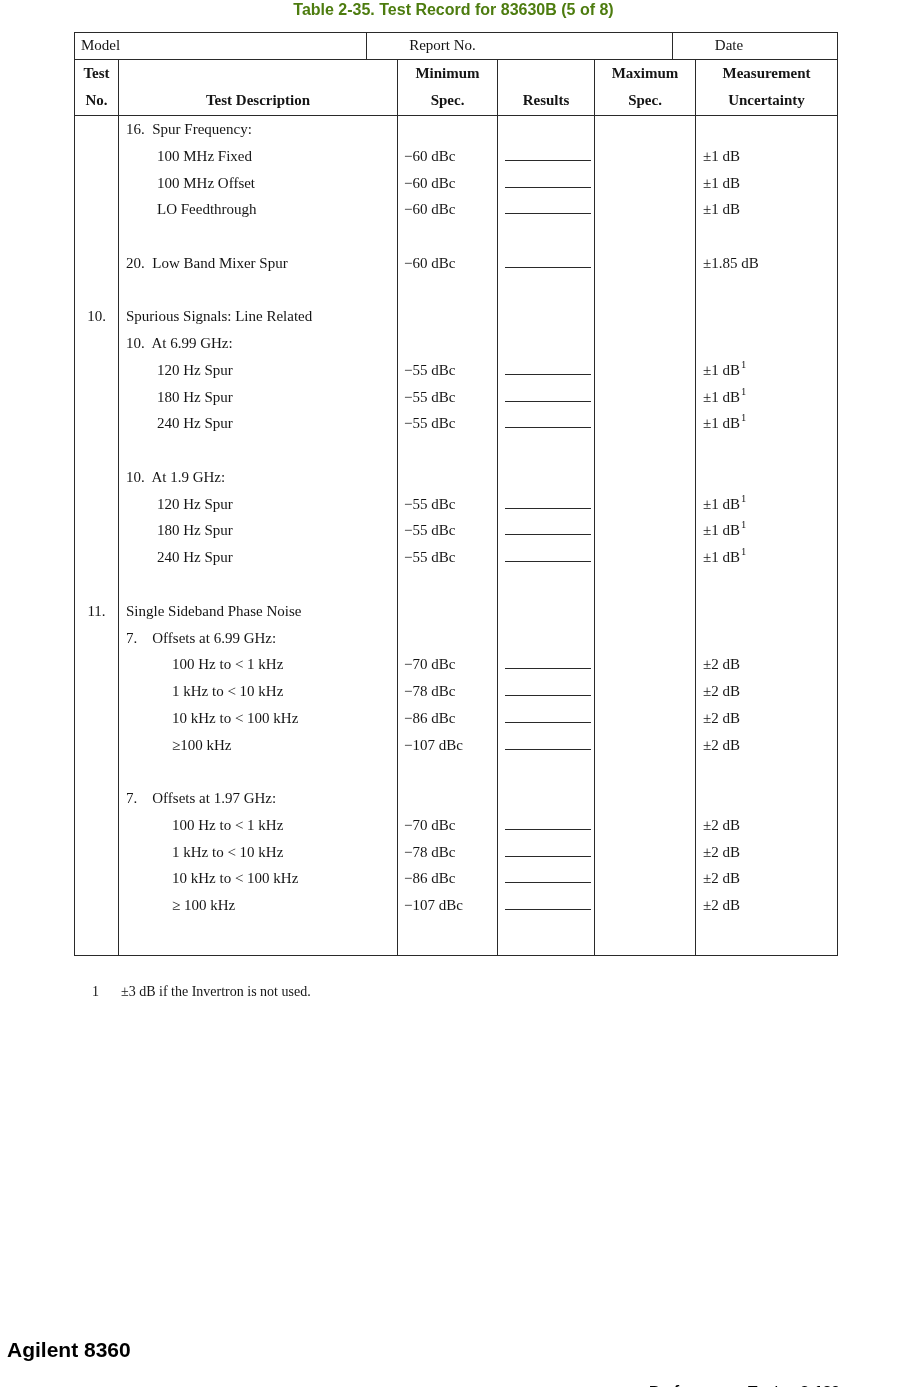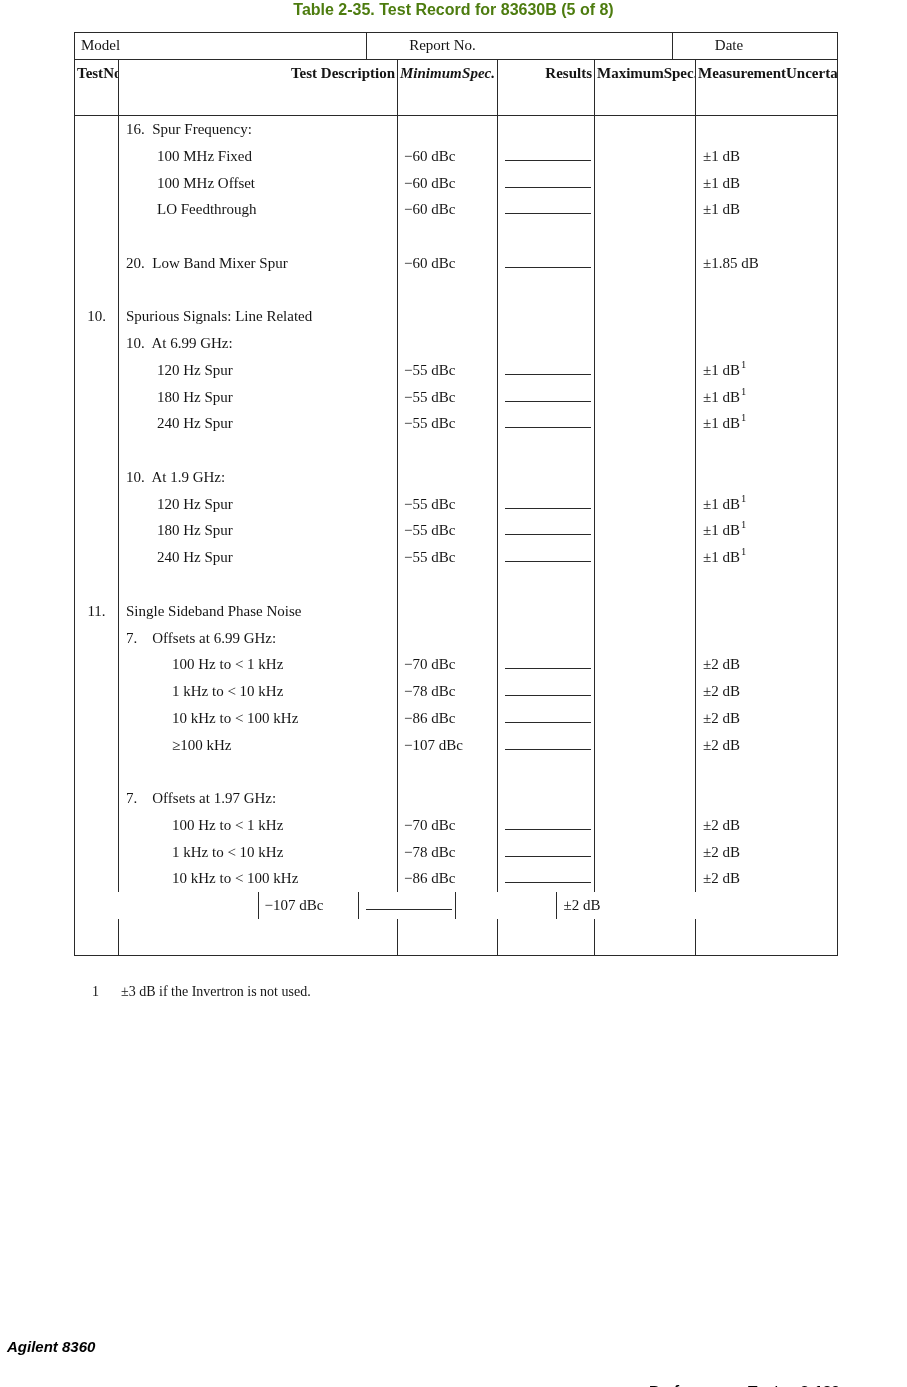--- a/index.html
+++ b/index.html
@@ -28,27 +28,27 @@
   
   .meta-row { display:flex; height:27px; border-bottom:1px solid #2a2a2a;gap:36px; }
   .meta-cell { padding:4px 6px; overflow:hidden; white-space:nowrap; }
   .meta-model  { width:323px; border-right:1px solid #2a2a2a; }
   .meta-report { width:298px; border-right:1px solid #2a2a2a; }
   .meta-date   { width:141px; }
 
   
   .colhead-row { display:flex; height:56px; border-bottom:1px solid #2a2a2a; font-weight:bold; }
   .colhead-cell {
-    display:flex; flex-direction:row; justify-content:space-between;
+    display:flex; flex-direction:column; justify-content:space-between;
     padding:5px 2px 6px 2px; text-align:center; overflow:hidden;
   }
   .colhead-cell.single { justify-content:flex-end; }
   .hc-no   { width:44px;  border-right:1px solid #2a2a2a; }
   .hc-desc { width:279px; border-right:1px solid #2a2a2a; }
-  .hc-min  { width:100px; border-right:1px solid #2a2a2a;font-style:italic; }
+  .hc-min  { width:100px; border-right:1px solid #2a2a2a; }
   .hc-res  { width:97px;  border-right:1px solid #2a2a2a; }
   .hc-max  { width:101px; border-right:1px solid #2a2a2a; }
   .hc-unc  { width:141px; }
 
   
   .tbody { width:100%; }
   .row { display:flex; height:26.77px;justify-content:center; }
   .cell { overflow:visible; white-space:pre; line-height:26.77px; }
   .c-no   { width:44px;  border-right:1px solid #2a2a2a; text-align:center; }
   .c-desc { width:279px; border-right:1px solid #2a2a2a; padding-left:7px; }
@@ -69,21 +69,21 @@
 
   .footnote {
     position:absolute; left:78px; top:968px;
     font-size:14px; white-space:pre;
   }
   .footnote .fn-marker { margin-right:22px; }
 
   .footer-left {
     position:absolute; left:7px; top:1338px;
     font-family:"Liberation Sans", sans-serif;
-    font-weight:bold; font-size:15px; color:#000;font-style:italic;
+    font-weight:bold; font-size:21px; color:#000;
   }
   .footer-right {
     position:absolute; right:67px; top:1338px;
     text-align:right;
     font-family:"Liberation Sans", sans-serif;
     font-weight:bold; font-size:15.5px; color:#000;
     line-height:21px; white-space:pre;
   }
 </style>
 </head>
@@ -354,20 +354,21 @@
         <div class="row">
           <div class="cell c-no"></div>
           <div class="cell c-desc ind2">10 kHz to &lt; 100 kHz</div>
           <div class="cell c-min">−86 dBc</div>
           <div class="cell c-res"><span class="blank-line"></span></div>
           <div class="cell c-max"></div>
           <div class="cell c-unc">±2 dB</div>
         </div>
         <div class="row">
           <div class="cell c-no"></div>
+          <div class="cell c-desc ind2">≥ 100 kHz</div>
           <div class="cell c-min">−107 dBc</div>
           <div class="cell c-res"><span class="blank-line"></span></div>
           <div class="cell c-max"></div>
           <div class="cell c-unc">±2 dB</div>
         </div>
         <div class="row">
           <div class="cell c-no"></div>
           <div class="cell c-desc ind0"></div>
           <div class="cell c-min"></div>
           <div class="cell c-res"></div>

